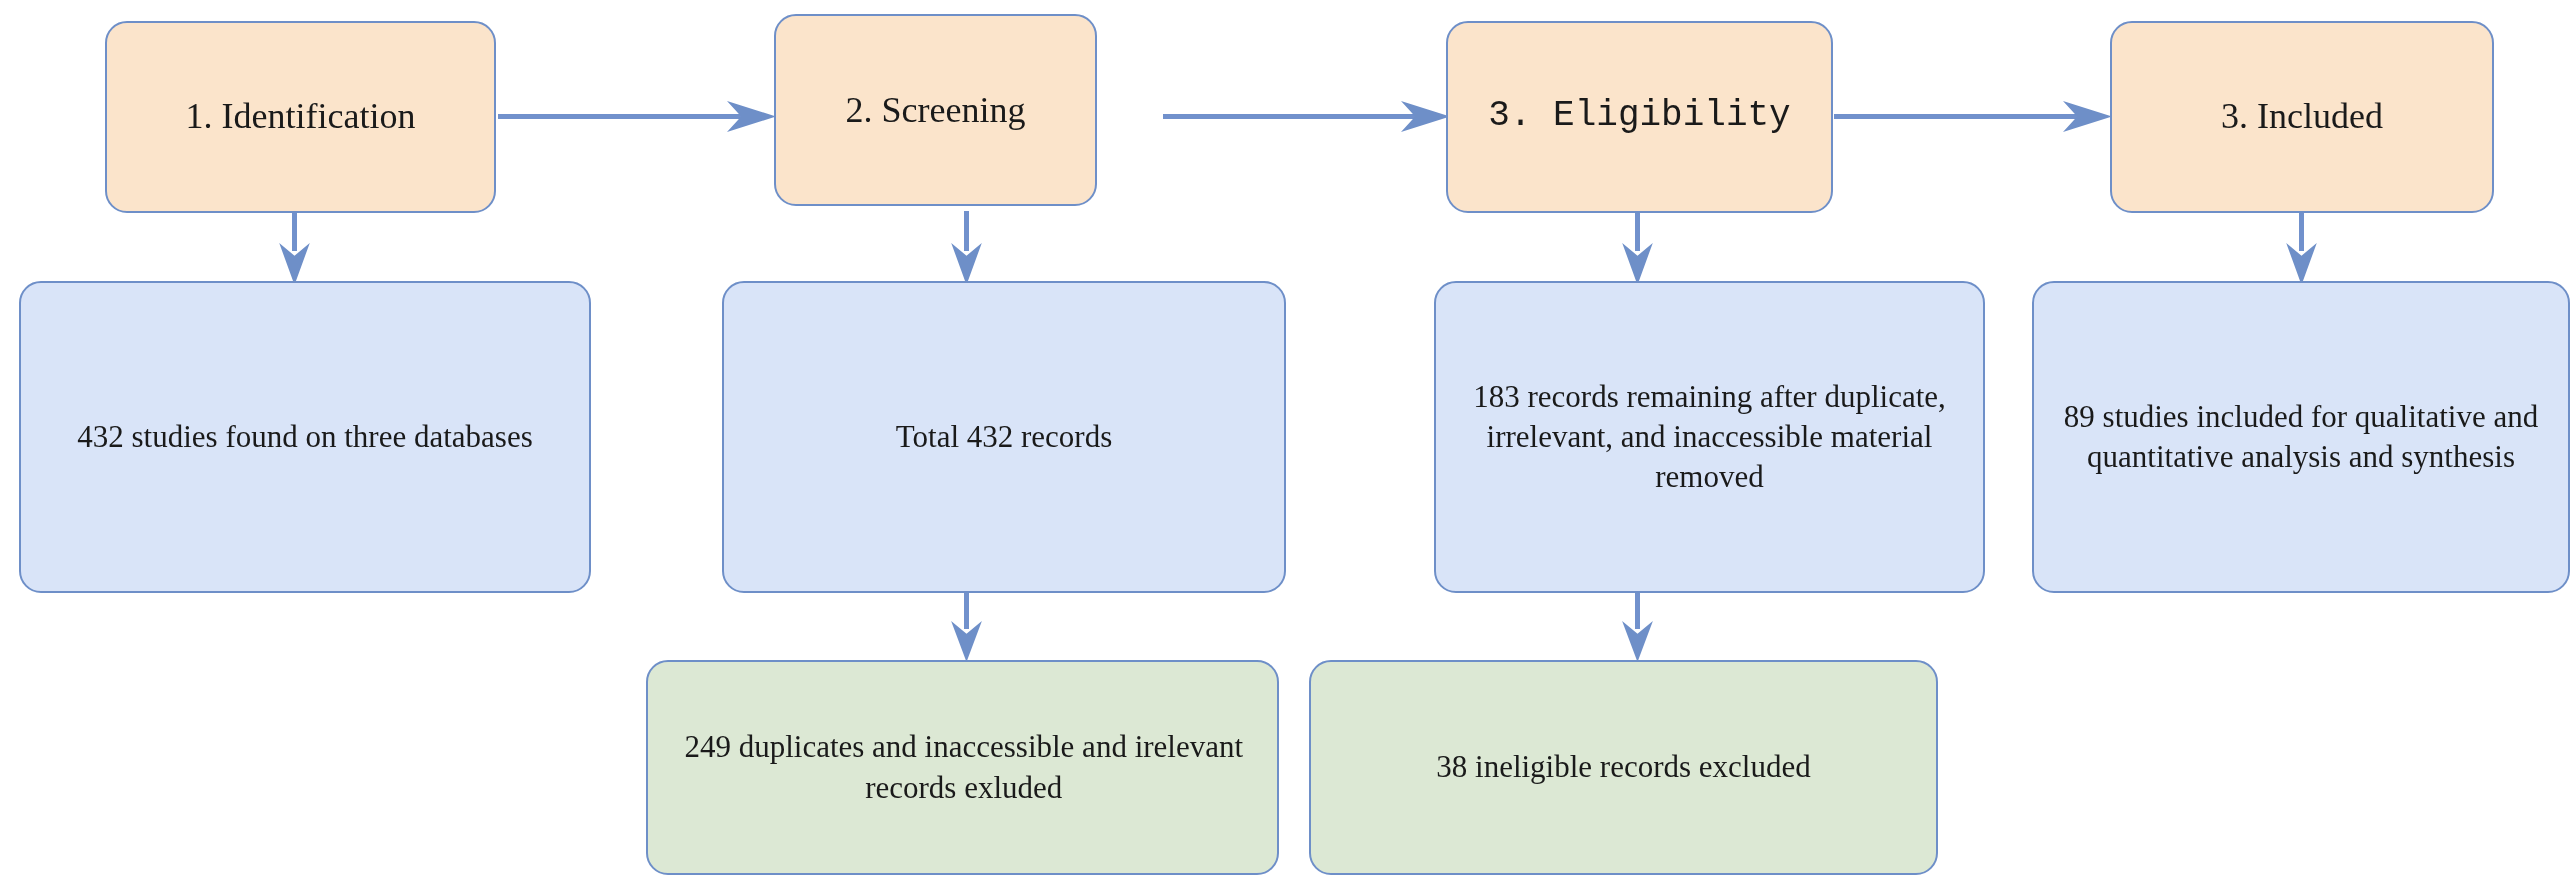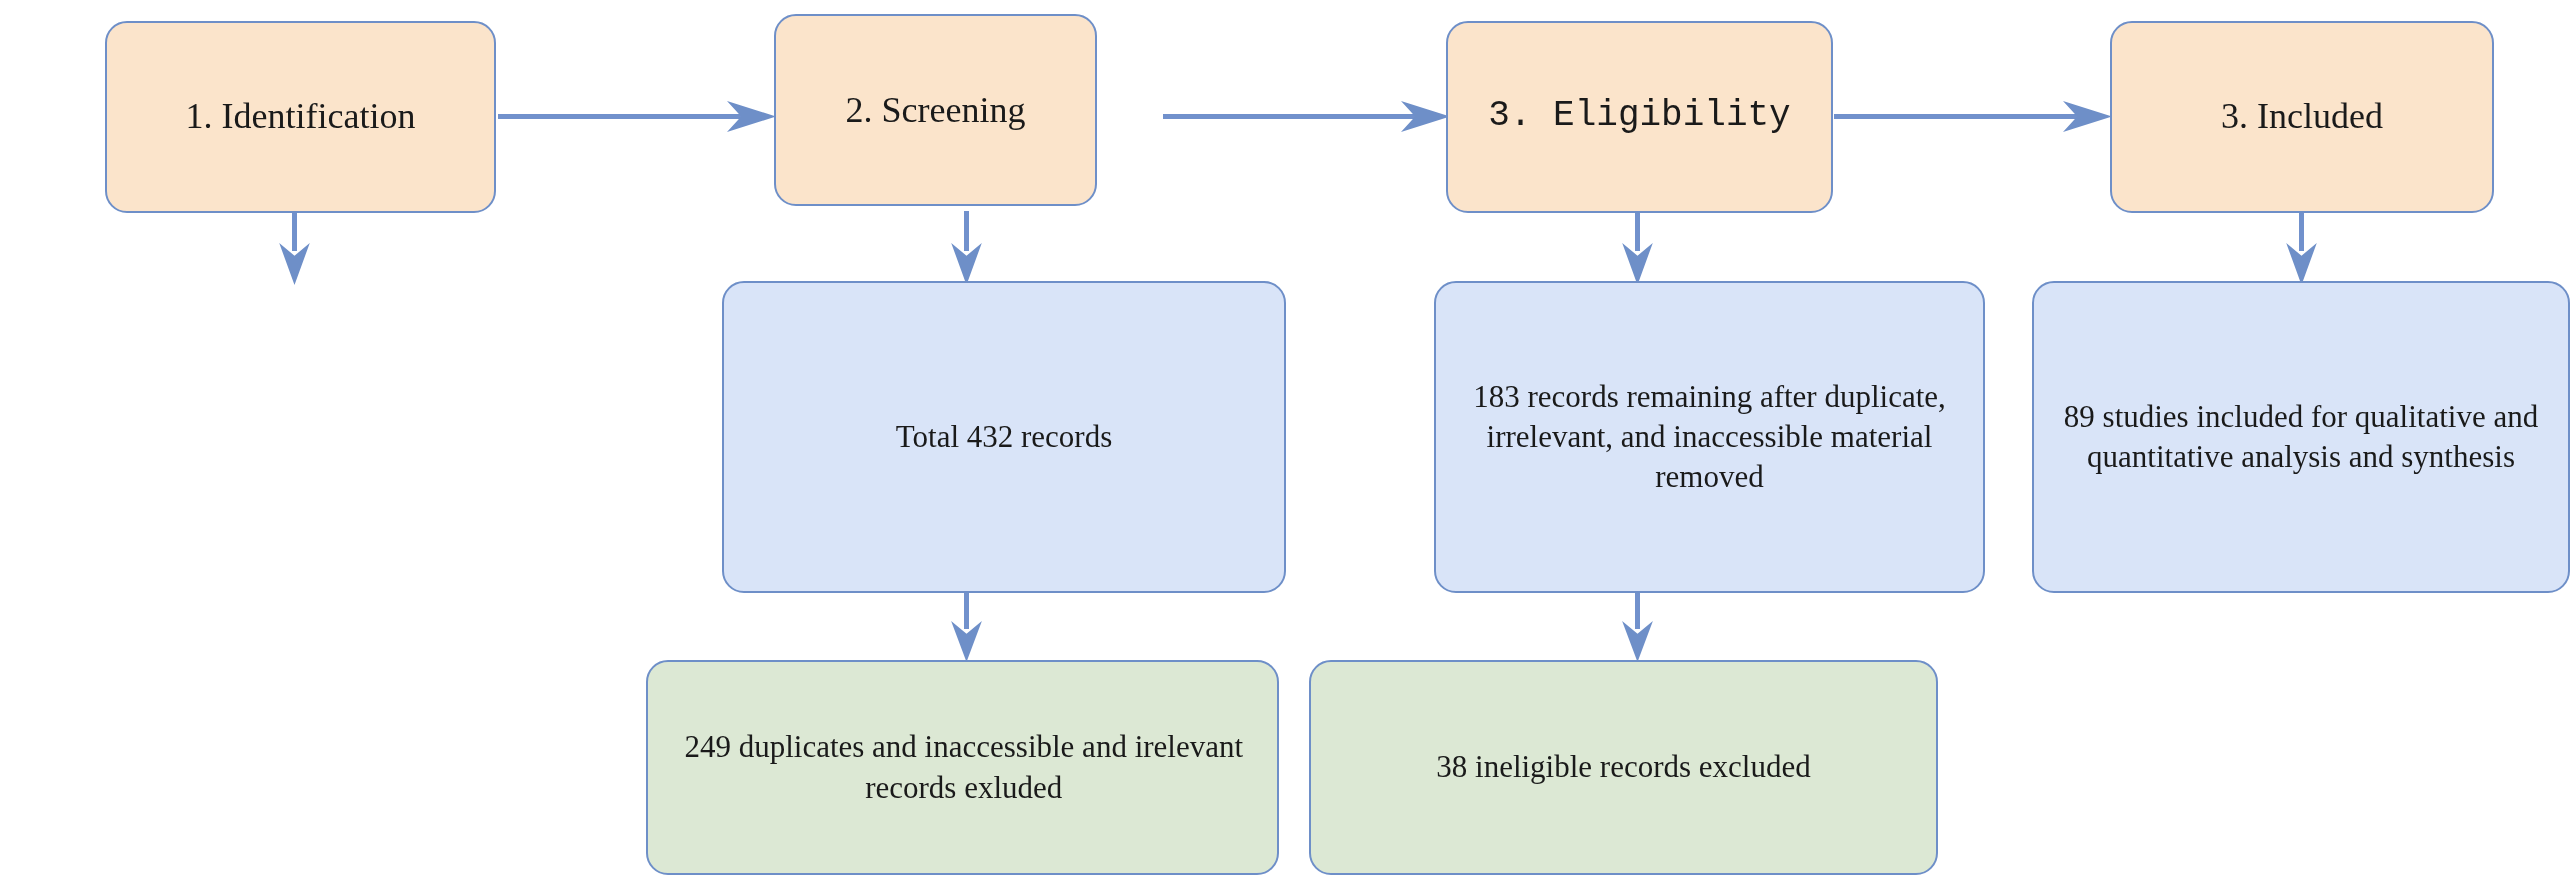--- a/index.html
+++ b/index.html
@@ -159,20 +159,23 @@
   </div>
 
   <div class="node stage" style="left:1446px; top:20.5px; width:387px; height:192px;font-family:Liberation Mono, monospace;">
     <span class="label">3. Eligibility</span>
   </div>
 
   <div class="node stage" style="left:2110px; top:20.5px; width:384px; height:192px;">
     <span class="label">3. Included</span>
   </div>
 
+  <div class="node result" style="left:19px; top:281px; width:572px; height:312px; padding-left:33px; padding-right:33px;">
+    <span class="label">432 studies found on three databases</span>
+  </div>
 
   <div class="node result" style="left:722px; top:281px; width:564px; height:312px; padding-left:33px; padding-right:33px;">
     <span class="label">Total 432 records</span>
   </div>
 
   <div class="node result" style="left:1402px; top:281px; width:551px; height:312px; padding-left:16.6px; padding-right:16.6px;margin-left:32px;">
     <span class="label">183 records remaining after duplicate, irrelevant, and inaccessible material removed</span>
   </div>
 
   <div class="node result" style="left:2032px; top:281px; width:538px; height:312px; padding-left:16.6px; padding-right:16.6px;">

